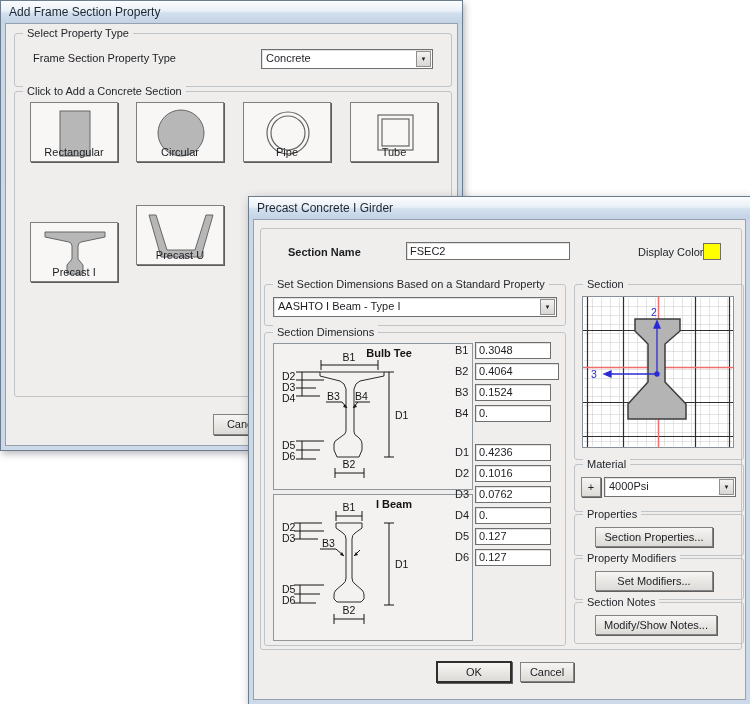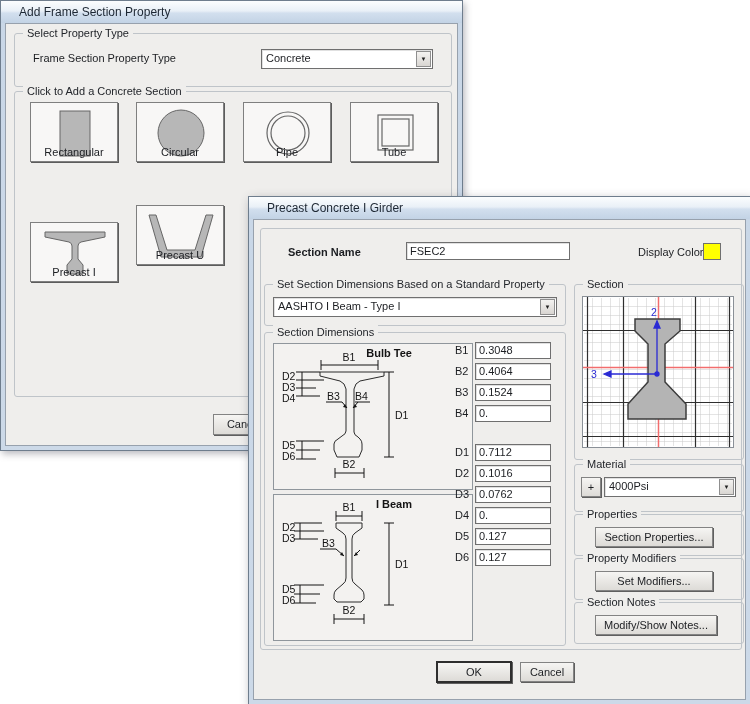--- a/index.html
+++ b/index.html
@@ -3,21 +3,21 @@
 <meta charset="utf-8">
 <style>
   html,body{margin:0;padding:0;background:#fff;}
   #stage{position:relative;width:750px;height:704px;background:#ffffff;overflow:hidden;
          font-family:"Liberation Sans",sans-serif;font-size:11px;color:#1c1e22;}
 
   .window{position:absolute;border:1px solid #6e7d8d;
           background:linear-gradient(180deg,#fafcfe 0,#e3ecf5 18px,#c9d7e7 22px,#ccd9e8 100%);}
   .titlebar{position:absolute;left:0;top:0;right:0;height:22px;
             background:linear-gradient(180deg,#fbfdfe 0%,#e9f0f7 45%,#d2dfee 55%,#c3d3e5 100%);
-            color:#1d2733;font-size:12px;line-height:22px;padding-left:18px;box-sizing:border-box;}
+            color:#1d2733;font-size:12px;line-height:22px;padding-left:8px;box-sizing:border-box;}
   .winbody{position:absolute;left:4px;right:4px;top:22px;bottom:4px;
            background:#efeeec;border:1px solid #97a1ad;box-sizing:border-box;}
   #win1{left:0;top:0;width:461px;height:449px;z-index:1;box-shadow:2px 3px 7px rgba(60,60,75,.35);}
   #win2{left:248px;top:196px;width:501px;height:507px;z-index:2;box-shadow:3px 4px 10px rgba(50,50,65,.45);}
 
   .grp{position:absolute;border:1px solid #bfc4c9;border-radius:3px;}
   .glab{position:absolute;top:-8px;left:8px;background:#efeeec;padding:0 4px;line-height:14px;color:#23262b;white-space:nowrap;}
 
   .lbl{position:absolute;white-space:nowrap;}
   .b{font-weight:bold;}
@@ -216,27 +216,27 @@
             <text x="75" y="119" text-anchor="middle">B2</text>
             <line class="dimline" x1="60" y1="124" x2="90" y2="124"></line>
             <line class="dimline" x1="60" y1="119" x2="60" y2="129"></line>
             <line class="dimline" x1="90" y1="119" x2="90" y2="129"></line>
           </svg>
         </div>
 
         <span class="lbl" style="left:190px;top:11px;">B1</span>
         <div class="tfield" style="left:210px;top:9px;width:76px;height:17px;">0.3048</div>
         <span class="lbl" style="left:190px;top:32px;">B2</span>
-        <div class="tfield" style="left:210px;top:30px;width:76px;height:17px;">0.4064</div>
+        <div class="tfield" style="left:210px;top:30px;width:84px;height:17px;">0.4064</div>
         <span class="lbl" style="left:190px;top:53px;">B3</span>
         <div class="tfield" style="left:210px;top:51px;width:76px;height:17px;">0.1524</div>
         <span class="lbl" style="left:190px;top:74px;">B4</span>
         <div class="tfield" style="left:210px;top:72px;width:76px;height:17px;">0.</div>
         <span class="lbl" style="left:190px;top:113px;">D1</span>
-        <div class="tfield" style="left:210px;top:111px;width:76px;height:17px;">0.7112</div>
+        <div class="tfield" style="left:210px;top:111px;width:76px;height:17px;">0.4236</div>
         <span class="lbl" style="left:190px;top:134px;">D2</span>
         <div class="tfield" style="left:210px;top:132px;width:76px;height:17px;">0.1016</div>
         <span class="lbl" style="left:190px;top:155px;">D3</span>
         <div class="tfield" style="left:210px;top:153px;width:76px;height:17px;">0.0762</div>
         <span class="lbl" style="left:190px;top:176px;">D4</span>
         <div class="tfield" style="left:210px;top:174px;width:76px;height:17px;">0.</div>
         <span class="lbl" style="left:190px;top:197px;">D5</span>
         <div class="tfield" style="left:210px;top:195px;width:76px;height:17px;">0.127</div>
         <span class="lbl" style="left:190px;top:218px;">D6</span>
         <div class="tfield" style="left:210px;top:216px;width:76px;height:17px;">0.127</div>

